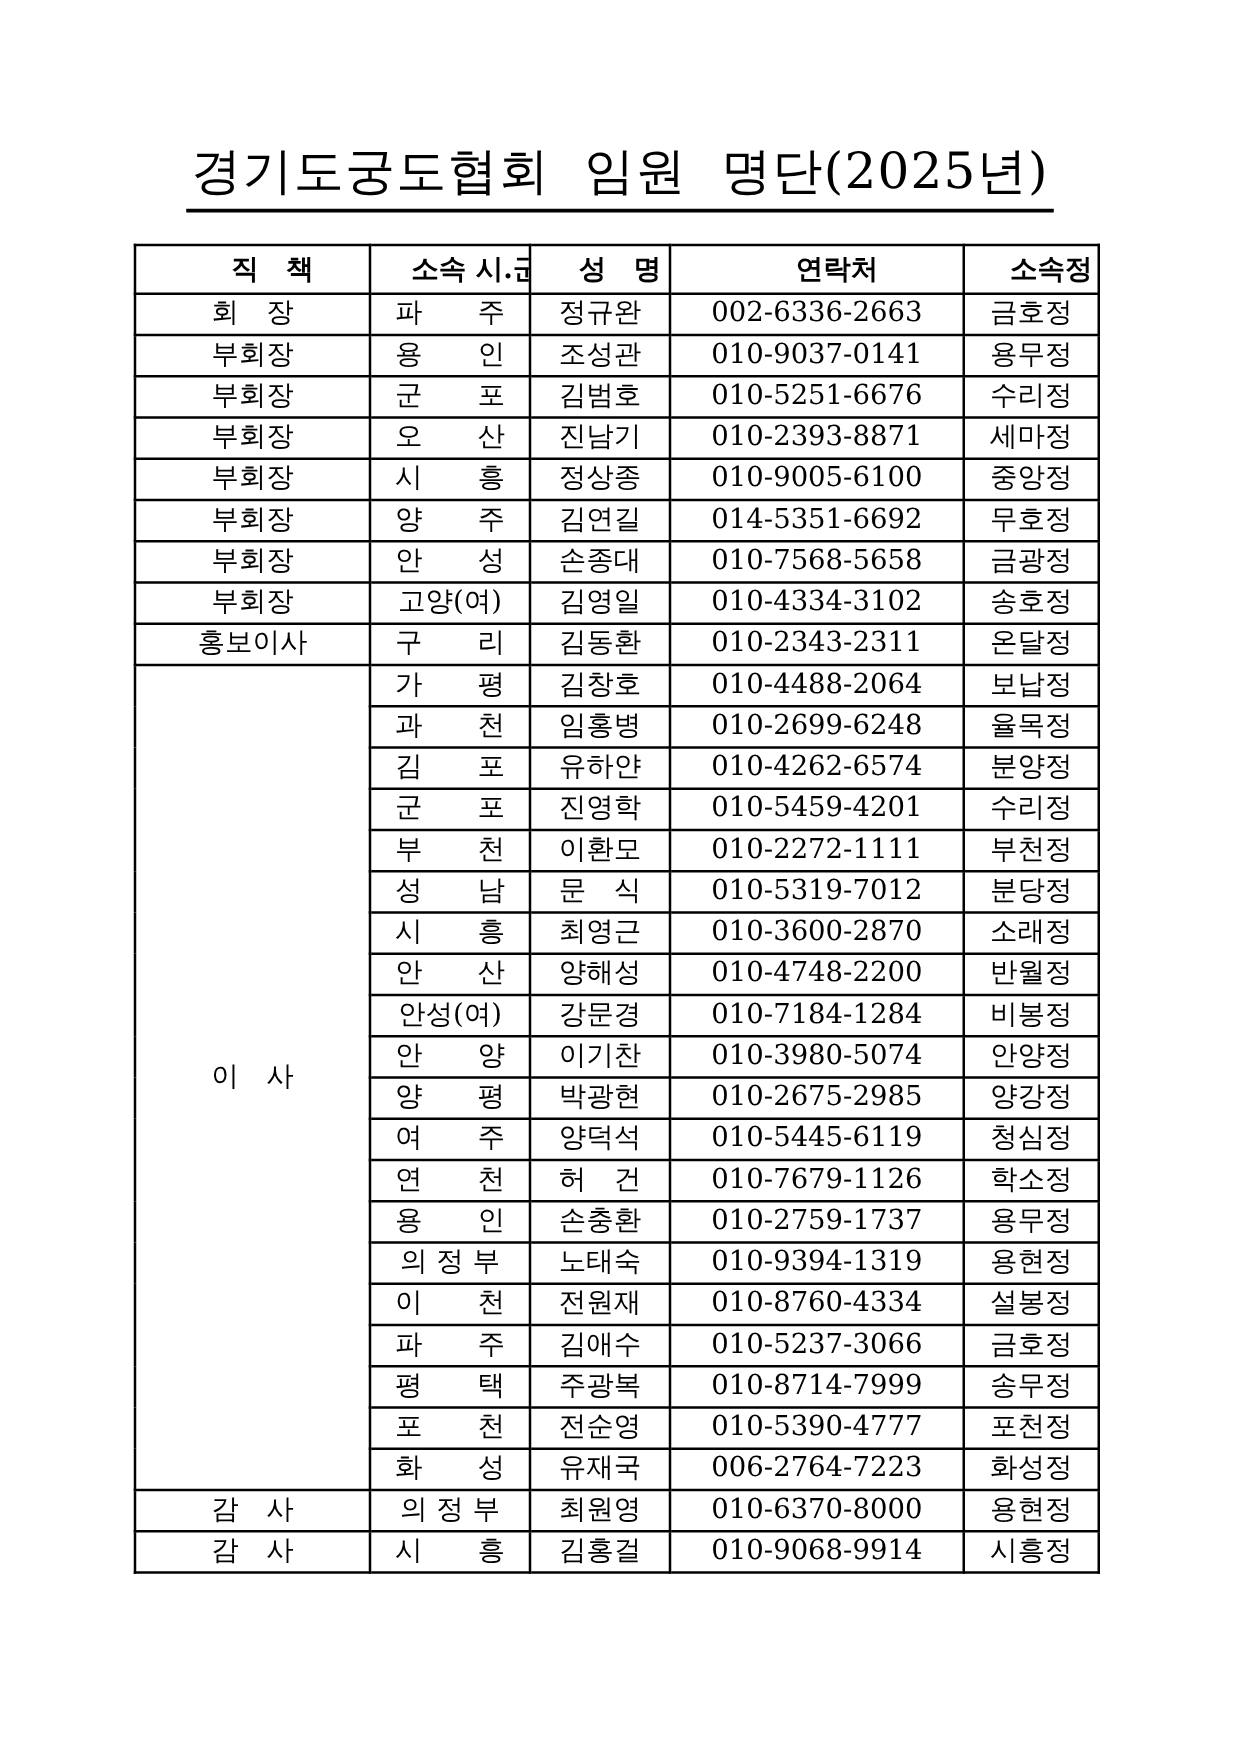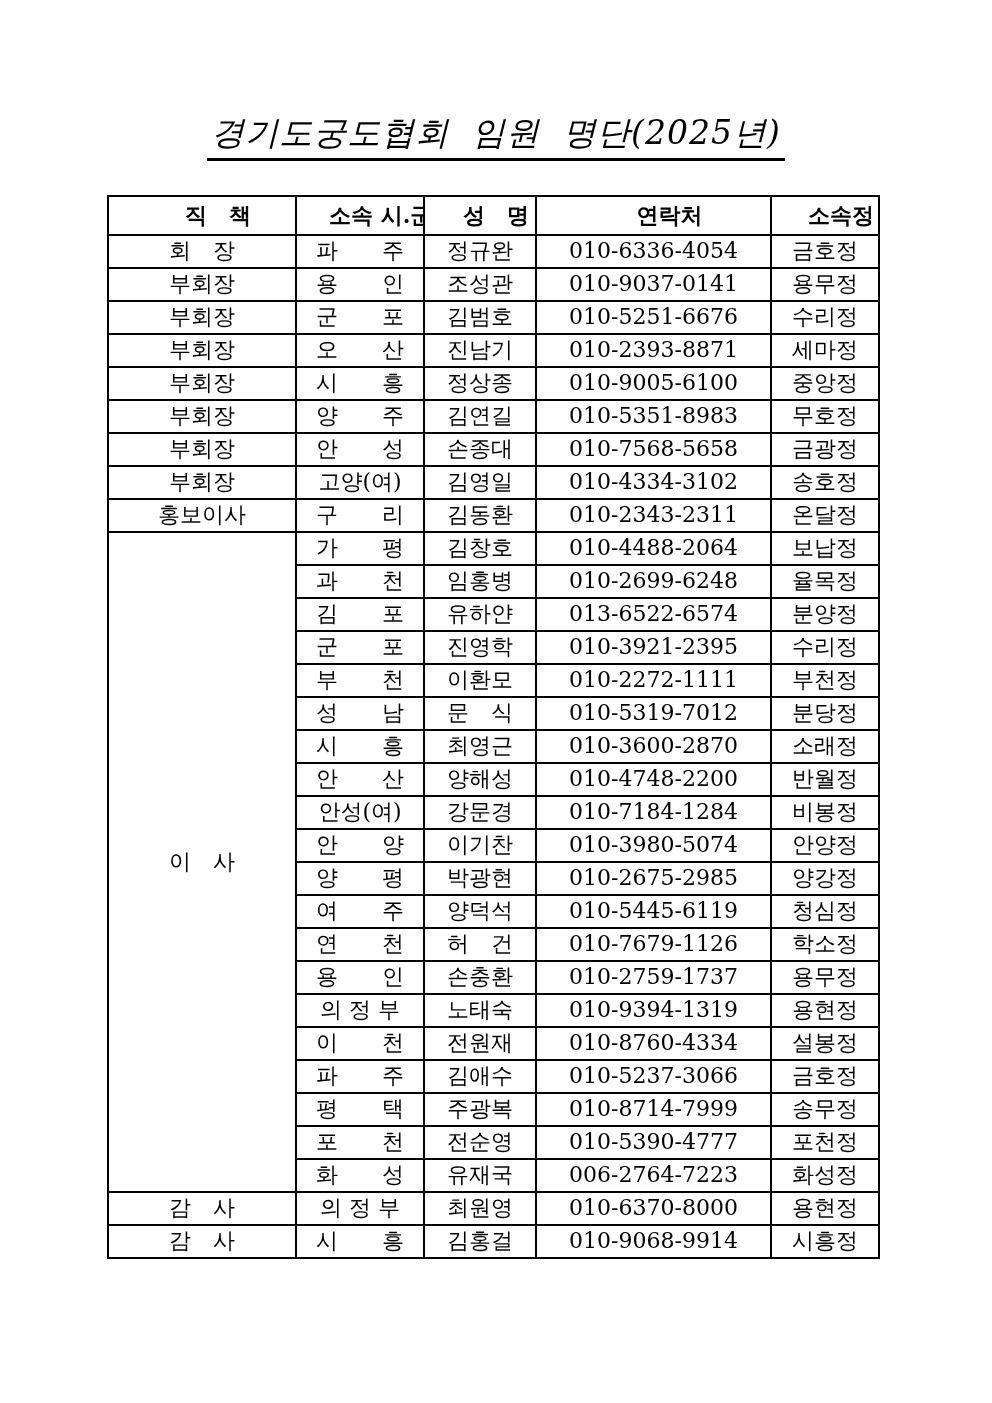--- a/index.html
+++ b/index.html
@@ -17,28 +17,27 @@
   }
   .doc-title-wrap {
     position: absolute;
     top: 112px;
     left: 0;
     width: 100%;
     text-align: center;
   }
   .doc-title {
     display: inline-block;
-    font-size: 33px;
+    font-size: 40px;
     font-weight: normal;
     letter-spacing: 1px;
     border-bottom: 3px solid #000;
     padding: 0 4px 5px 4px;
     line-height: 1.25;
     white-space: pre;
-    font-style: italic;
   }
   table.roster {
     position: absolute;
     left: 107px;
     top: 195px;
     width: 771px;
     border-collapse: collapse;
     table-layout: fixed;
   }
   table.roster th,
@@ -89,21 +88,21 @@
       <th>성　명</th>
       <th>연락처</th>
       <th>소속정</th>
     </tr>
   </thead>
   <tbody>
     <tr>
       <td>회　장</td>
       <td>파　　주</td>
       <td>정규완</td>
-      <td>010-6336-4054</td>
+      <td>002-6336-2663</td>
       <td>금호정</td>
     </tr>
     <tr>
       <td>부회장</td>
       <td>용　　인</td>
       <td>조성관</td>
       <td>010-9037-0141</td>
       <td>용무정</td>
     </tr>
     <tr>
@@ -124,21 +123,21 @@
       <td>부회장</td>
       <td>시　　흥</td>
       <td>정상종</td>
       <td>010-9005-6100</td>
       <td>중앙정</td>
     </tr>
     <tr>
       <td>부회장</td>
       <td>양　　주</td>
       <td>김연길</td>
-      <td>010-5351-8983</td>
+      <td>014-5351-6692</td>
       <td>무호정</td>
     </tr>
     <tr>
       <td>부회장</td>
       <td>안　　성</td>
       <td>손종대</td>
       <td>010-7568-5658</td>
       <td>금광정</td>
     </tr>
     <tr>
@@ -164,27 +163,27 @@
     </tr>
     <tr>
       <td>과　　천</td>
       <td>임홍병</td>
       <td>010-2699-6248</td>
       <td>율목정</td>
     </tr>
     <tr>
       <td>김　　포</td>
       <td>유하얀</td>
-      <td>013-6522-6574</td>
+      <td>010-4262-6574</td>
       <td>분양정</td>
     </tr>
     <tr>
       <td>군　　포</td>
       <td>진영학</td>
-      <td>010-3921-2395</td>
+      <td>010-5459-4201</td>
       <td>수리정</td>
     </tr>
     <tr>
       <td>부　　천</td>
       <td>이환모</td>
       <td>010-2272-1111</td>
       <td>부천정</td>
     </tr>
     <tr>
       <td>성　　남</td>

